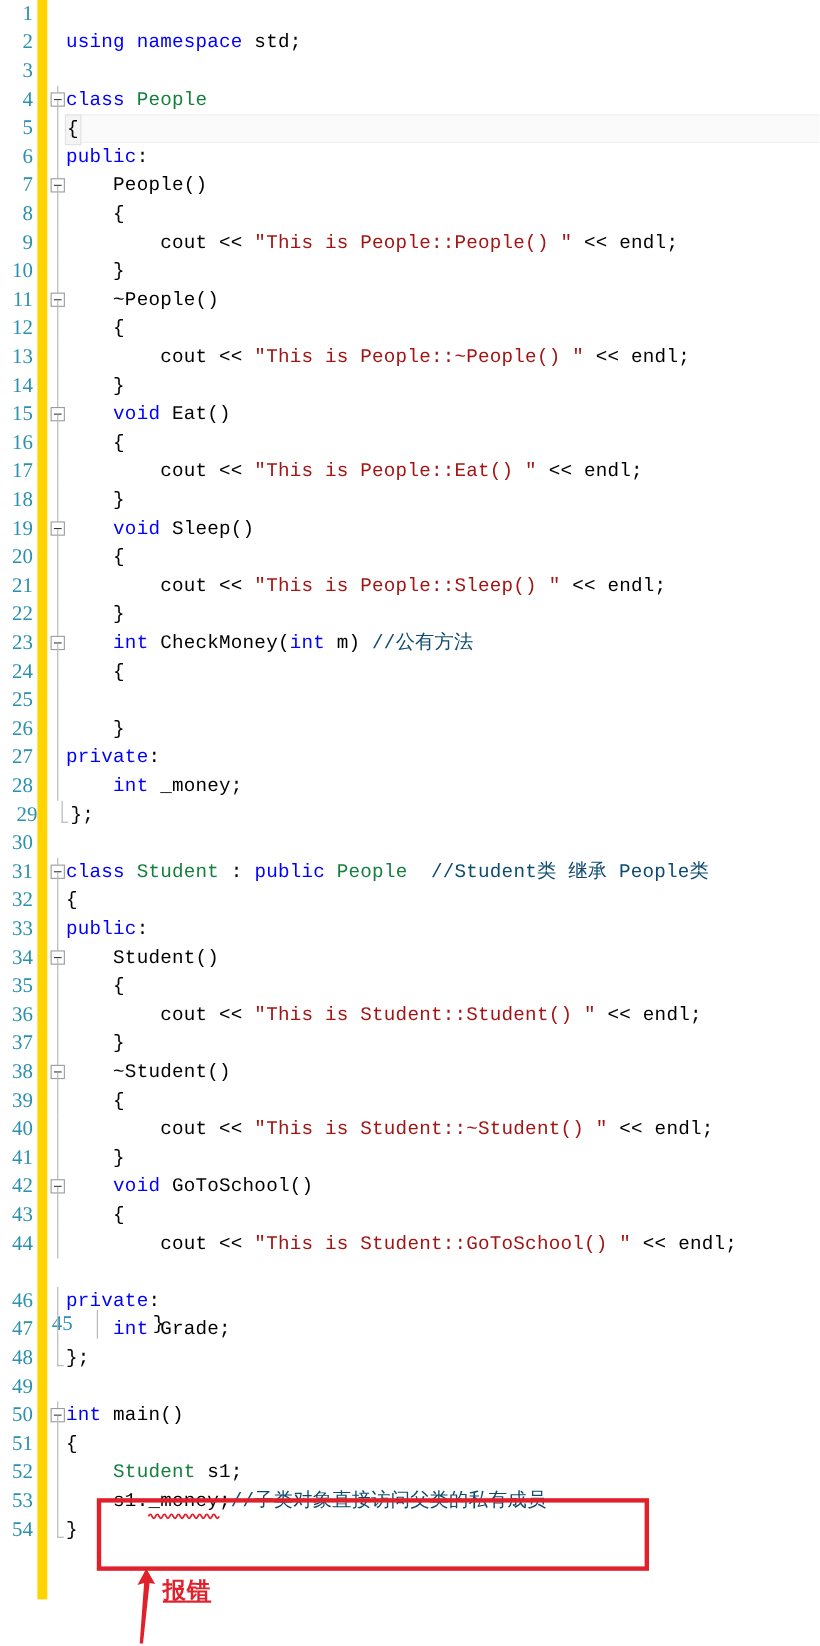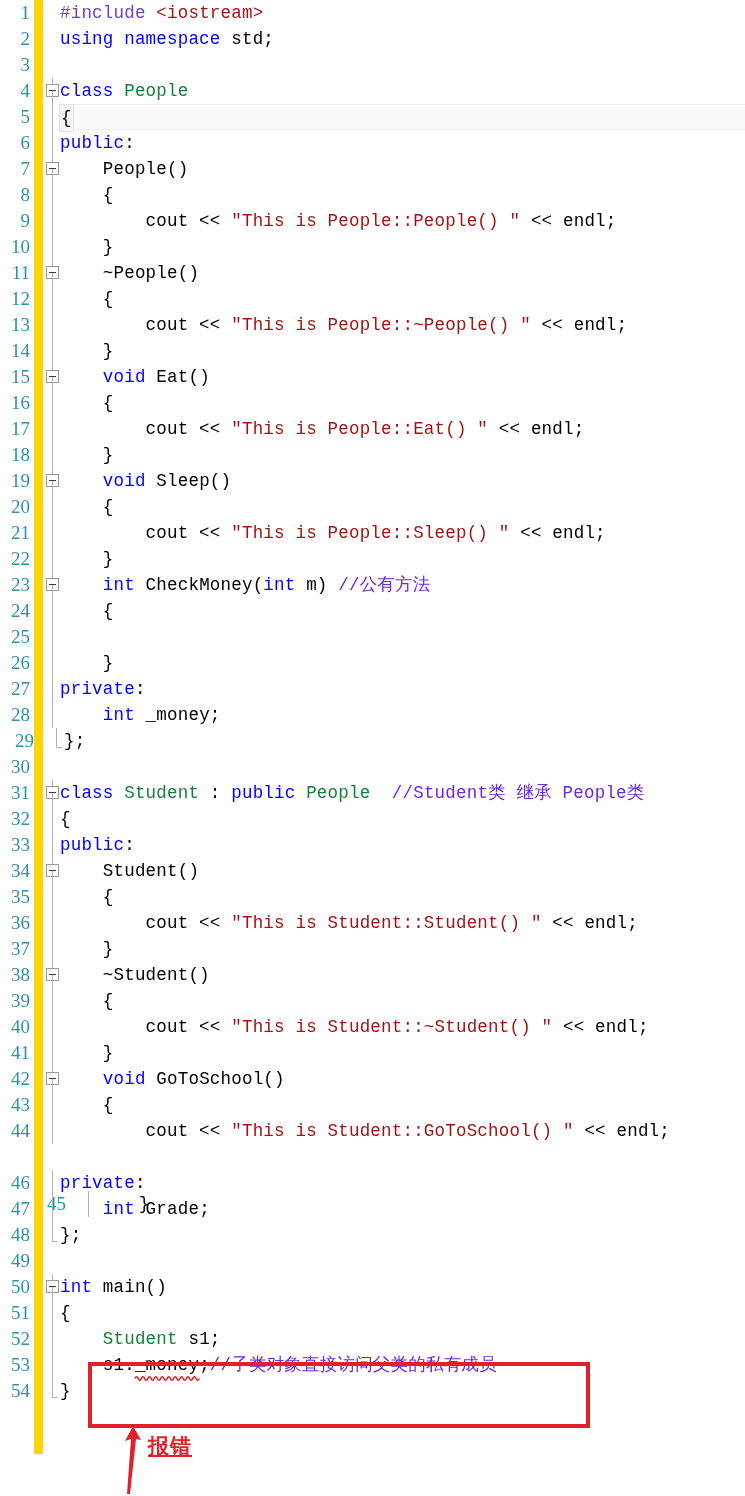--- a/index.html
+++ b/index.html
@@ -115,21 +115,21 @@
     border-left: 1px solid #b3b3b3;
     border-bottom: 1px solid #b3b3b3;
     box-sizing: border-box;
   }
 
   
   .kw   { color: #0000FF; }
   .pre  { color: #6F42C1; }
   .type { color: #15803d; }
   .str  { color: #A31515; }
-  .cmt  { color: #6d28d9; }
+  .cmt  { color: #0c4a6e; }
   .plain{ color: #000000; }
 
   
   .line5-band {
     position: absolute;
     left: 60px;
     top: 0px;
     right: 0px;
     height: 26px;
     background: #fafafa;
@@ -192,21 +192,21 @@
   }
 </style>
 </head>
 <body>
 
 <div id="editor">
 
   <div class="gutter-changebar"></div>
 
   <div class="code-area" id="code-area">
-      <div class="row" style="top: 0px; position: absolute; left: 0px; right: 0px;"><span class="ln">1</span><div class="code"><span class="pre">#include </span><span class="str">&lt;iostream&gt;</span></div></div>
+      <div class="row" style="top: 0px; position: absolute; left: 0px; right: 0px;"><span class="ln">1</span></div>
       <div class="row" style="top: 26px; position: absolute; left: 0px; right: 0px;"><span class="ln">2</span><div class="code"><span class="kw">using namespace</span><span class="plain"> std;</span></div></div>
       <div class="row" style="top: 52px; position: absolute; left: 0px; right: 0px;"><span class="ln">3</span><div class="code"></div></div>
       <div class="row" style="top: 78px; position: absolute; left: 0px; right: 0px;"><span class="ln">4</span><div class="fold"><div class="vline half-top"></div><div class="box"></div><div class="vline half-bot"></div></div><div class="code"><span class="kw">class </span><span class="type">People</span></div></div>
       <div class="row" style="top: 104px; position: absolute; left: 0px; right: 0px;"><div class="line5-band"></div><span class="ln">5</span><div class="fold"><div class="vline"></div></div><div class="code"><span class="plain brace-hl">{</span></div></div>
       <div class="row" style="top: 130px; position: absolute; left: 0px; right: 0px;"><span class="ln">6</span><div class="fold"><div class="vline"></div></div><div class="code"><span class="kw">public</span><span class="plain">:</span></div></div>
       <div class="row" style="top: 156px; position: absolute; left: 0px; right: 0px;"><span class="ln">7</span><div class="fold"><div class="vline half-top"></div><div class="box"></div><div class="vline half-bot"></div></div><div class="code"><span class="plain">    People()</span></div></div>
       <div class="row" style="top: 182px; position: absolute; left: 0px; right: 0px;"><span class="ln">8</span><div class="fold"><div class="vline"></div></div><div class="code"><span class="plain">    {</span></div></div>
       <div class="row" style="top: 208px; position: absolute; left: 0px; right: 0px;"><span class="ln">9</span><div class="fold"><div class="vline"></div></div><div class="code"><span class="plain">        cout &lt;&lt; </span><span class="str">"This is People::People() "</span><span class="plain"> &lt;&lt; endl;</span></div></div>
       <div class="row" style="top: 234px; position: absolute; left: 0px; right: 0px;"><span class="ln">10</span><div class="fold"><div class="vline"></div></div><div class="code"><span class="plain">    }</span></div></div>
       <div class="row" style="top: 260px; position: absolute; left: 0px; right: 0px;"><span class="ln">11</span><div class="fold"><div class="vline half-top"></div><div class="box"></div><div class="vline half-bot"></div></div><div class="code"><span class="plain">    ~People()</span></div></div>

